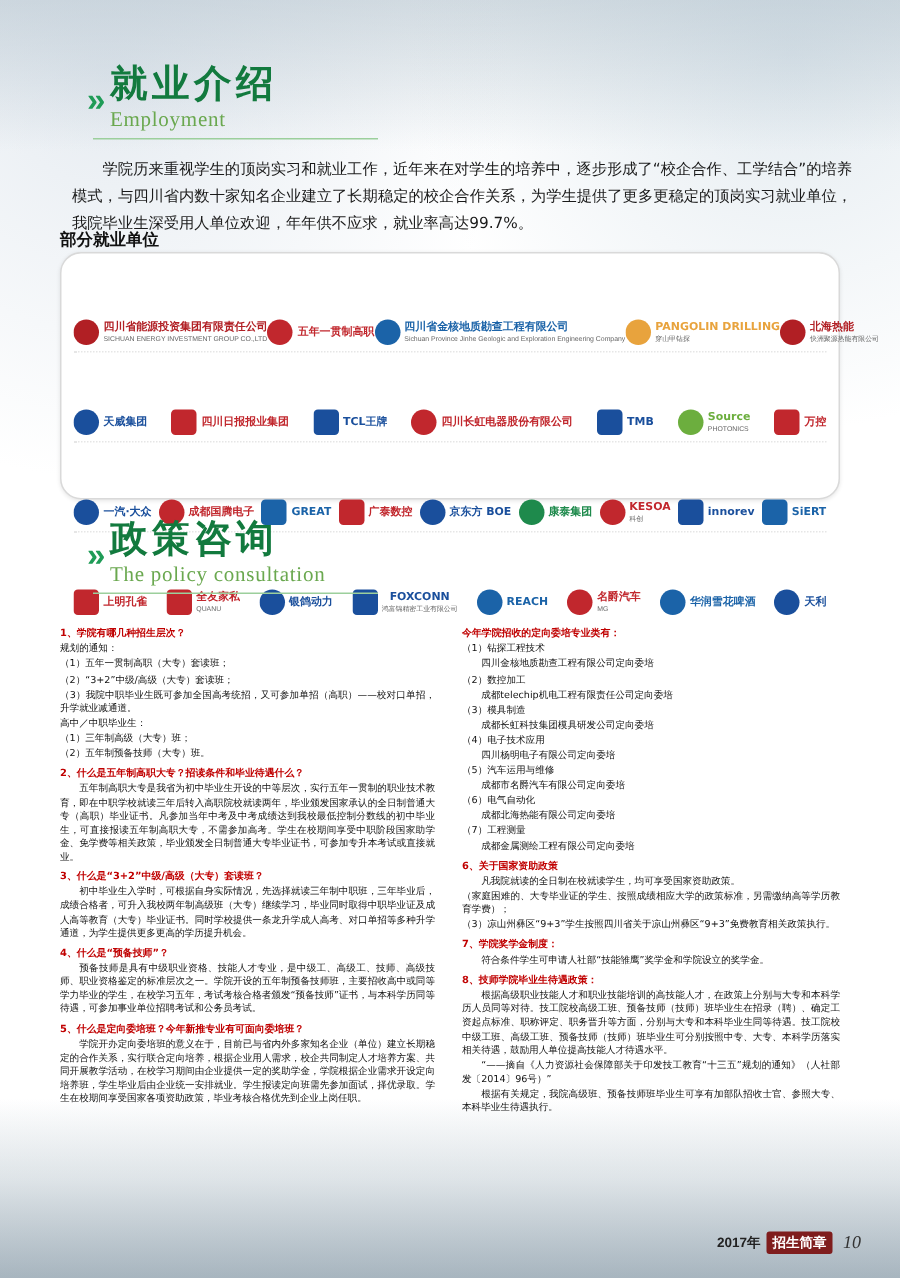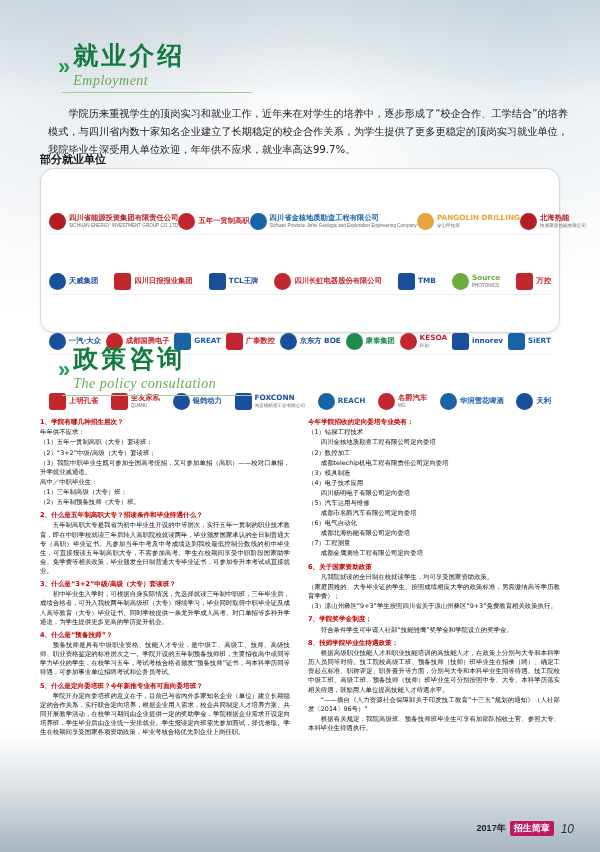--- a/index.html
+++ b/index.html
@@ -51,21 +51,20 @@
     font-size: 25px;
     font-weight: bold;
     color: #127a3e;
     letter-spacing: 3px;
     line-height: 1.15;
     font-family: "DejaVu Sans", "Liberation Sans", sans-serif;
   }
   .sh-en {
     font-size: 14px;
     color: #6aa84f;
-    font-style: italic;
     font-family: "Liberation Serif", serif;
     letter-spacing: 0.5px;
     margin-top: 2px;
   }
   .sh-rule {
     position: absolute;
     height: 1px;
     background: #9ccf9c;
   }
 
@@ -158,28 +157,28 @@
   
   .footer {
     position: absolute; right: 26px; bottom: 16px;
     display: flex; align-items: center; gap: 4px;
   }
   .footer .year {
     font-size: 9px; font-weight: bold; color: #222;
     font-family: "Liberation Sans", sans-serif;
   }
   .footer .tag {
-    background: #be185d; color: #fff;
+    background: #7f1d1d; color: #fff;
     font-size: 9px; font-weight: bold;
     padding: 1px 4px; border-radius: 2px;
     font-family: "DejaVu Sans", sans-serif;
   }
   .footer .pageno {
     font-size: 12px; color: #333; font-style: italic;
-    font-family: Liberation Sans, sans-serif;
+    font-family: Liberation Serif, serif;
     margin-left: 3px;
   }
 </style>
 </head>
 <body>
 
 <div class="page">
   <div class="bg-wash"></div>
   <div class="bg-photo-top"></div>
   <div class="bg-photo-bottom"></div>
@@ -352,21 +351,21 @@
         </div>
         <div class="logo">
           <span class="mark" style="background: rgb(26, 79, 156);"></span>
           <span class="txt">
             <span class="l1" style="color: rgb(26, 79, 156);">银鸽动力</span>
           </span>
         </div>
         <div class="logo">
           <span class="mark sq" style="background: rgb(26, 79, 156);"></span>
           <span class="txt">
-            <span class="l1" style="color: rgb(26, 79, 156);">FOXCONN</span>
+            <span class="l1" style="color: rgb(26, 79, 156); text-align: center;">FOXCONN</span>
             <span class="l2">鸿富锦精密工业有限公司</span>
           </span>
         </div>
         <div class="logo">
           <span class="mark" style="background: rgb(27, 99, 168);"></span>
           <span class="txt">
             <span class="l1" style="color: rgb(27, 99, 168);">REACH</span>
           </span>
         </div>
         <div class="logo">
@@ -395,21 +394,21 @@
     <span class="chev">»</span>
     <span class="sh-texts">
       <span class="sh-cn">政策咨询</span>
       <span class="sh-en">The policy consultation</span>
     </span>
   </div>
   <div class="sh-rule" id="policy-rule"></div>
 
   <div class="qa-col" id="qa-left">
       <span class="q">1、学院有哪几种招生层次？</span>
-      <span class="a noind">年年供不应求：</span>
+      <span class="a noind">规划的通知：</span>
       <span class="a noind">（1）五年一贯制高职（大专）套读班；</span>
       <span class="a noind">（2）“3+2”中级/高级（大专）套读班；</span>
       <span class="a noind">（3）我院中职毕业生既可参加全国高考统招，又可参加单招（高职）——校对口单招，升学就业减通道。</span>
       <span class="a noind">高中／中职毕业生：</span>
       <span class="a noind">（1）三年制高级（大专）班；</span>
       <span class="a noind">（2）五年制预备技师（大专）班。</span>
       <span class="q">2、什么是五年制高职大专？招读条件和毕业待遇什么？</span>
       <span class="a">五年制高职大专是我省为初中毕业生开设的中等层次，实行五年一贯制的职业技术教育，即在中职学校就读三年后转入高职院校就读两年，毕业颁发国家承认的全日制普通大专（高职）毕业证书。凡参加当年中考及中考成绩达到我校最低控制分数线的初中毕业生，可直接报读五年制高职大专，不需参加高考。学生在校期间享受中职阶段国家助学金、免学费等相关政策，毕业颁发全日制普通大专毕业证书，可参加专升本考试或直接就业。</span>
       <span class="q">3、什么是“3+2”中级/高级（大专）套读班？</span>
       <span class="a">初中毕业生入学时，可根据自身实际情况，先选择就读三年制中职班，三年毕业后，成绩合格者，可升入我校两年制高级班（大专）继续学习，毕业同时取得中职毕业证及成人高等教育（大专）毕业证书。同时学校提供一条龙升学成人高考、对口单招等多种升学通道，为学生提供更多更高的学历提升机会。</span>
@@ -418,20 +417,21 @@
       <span class="q">5、什么是定向委培班？今年新推专业有可面向委培班？</span>
       <span class="a">学院开办定向委培班的意义在于，目前已与省内外多家知名企业（单位）建立长期稳定的合作关系，实行联合定向培养，根据企业用人需求，校企共同制定人才培养方案、共同开展教学活动，在校学习期间由企业提供一定的奖助学金，学院根据企业需求开设定向培养班，学生毕业后由企业统一安排就业。学生报读定向班需先参加面试，择优录取。学生在校期间享受国家各项资助政策，毕业考核合格优先到企业上岗任职。</span>
     </div>
   <div class="qa-col" id="qa-right">
       <span class="q">今年学院招收的定向委培专业类有：</span>
       <span class="a noind">（1）钻探工程技术</span>
       <span class="a noind">　　四川金核地质勘查工程有限公司定向委培</span>
       <span class="a noind">（2）数控加工</span>
       <span class="a noind">　　成都telechip机电工程有限责任公司定向委培</span>
       <span class="a noind">（3）模具制造</span>
+      <span class="a noind">　　成都长虹科技集团模具研发公司定向委培</span>
       <span class="a noind">（4）电子技术应用</span>
       <span class="a noind">　　四川杨明电子有限公司定向委培</span>
       <span class="a noind">（5）汽车运用与维修</span>
       <span class="a noind">　　成都市名爵汽车有限公司定向委培</span>
       <span class="a noind">（6）电气自动化</span>
       <span class="a noind">　　成都北海热能有限公司定向委培</span>
       <span class="a noind">（7）工程测量</span>
       <span class="a noind">　　成都金属测绘工程有限公司定向委培</span>
       <span class="q">6、关于国家资助政策</span>
       <span class="a">凡我院就读的全日制在校就读学生，均可享受国家资助政策。</span>

